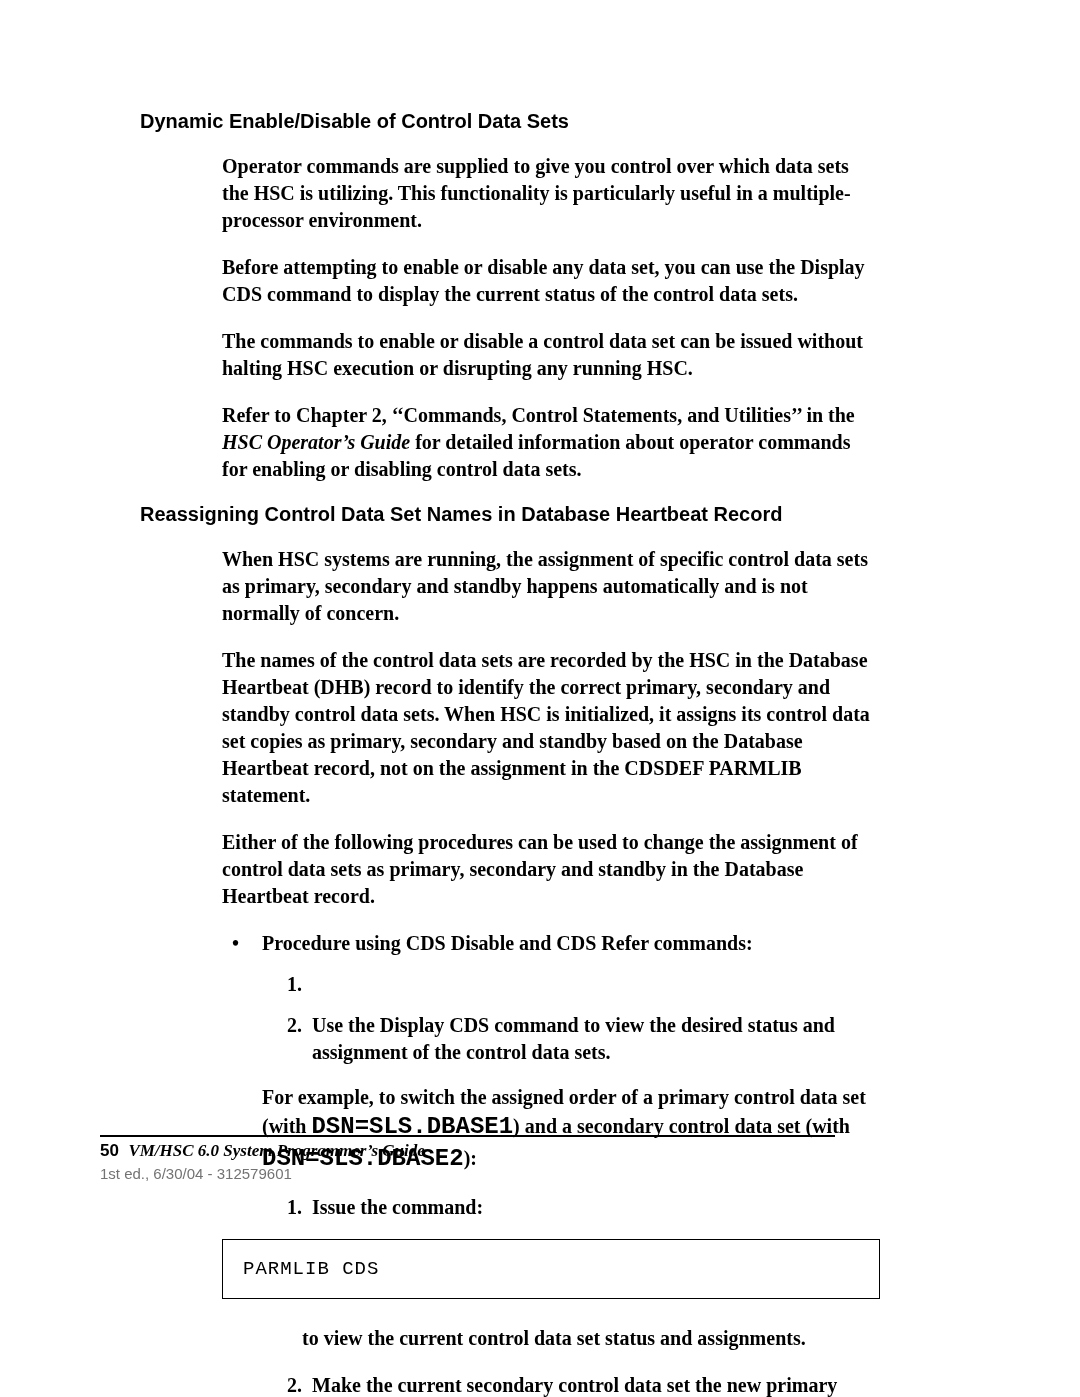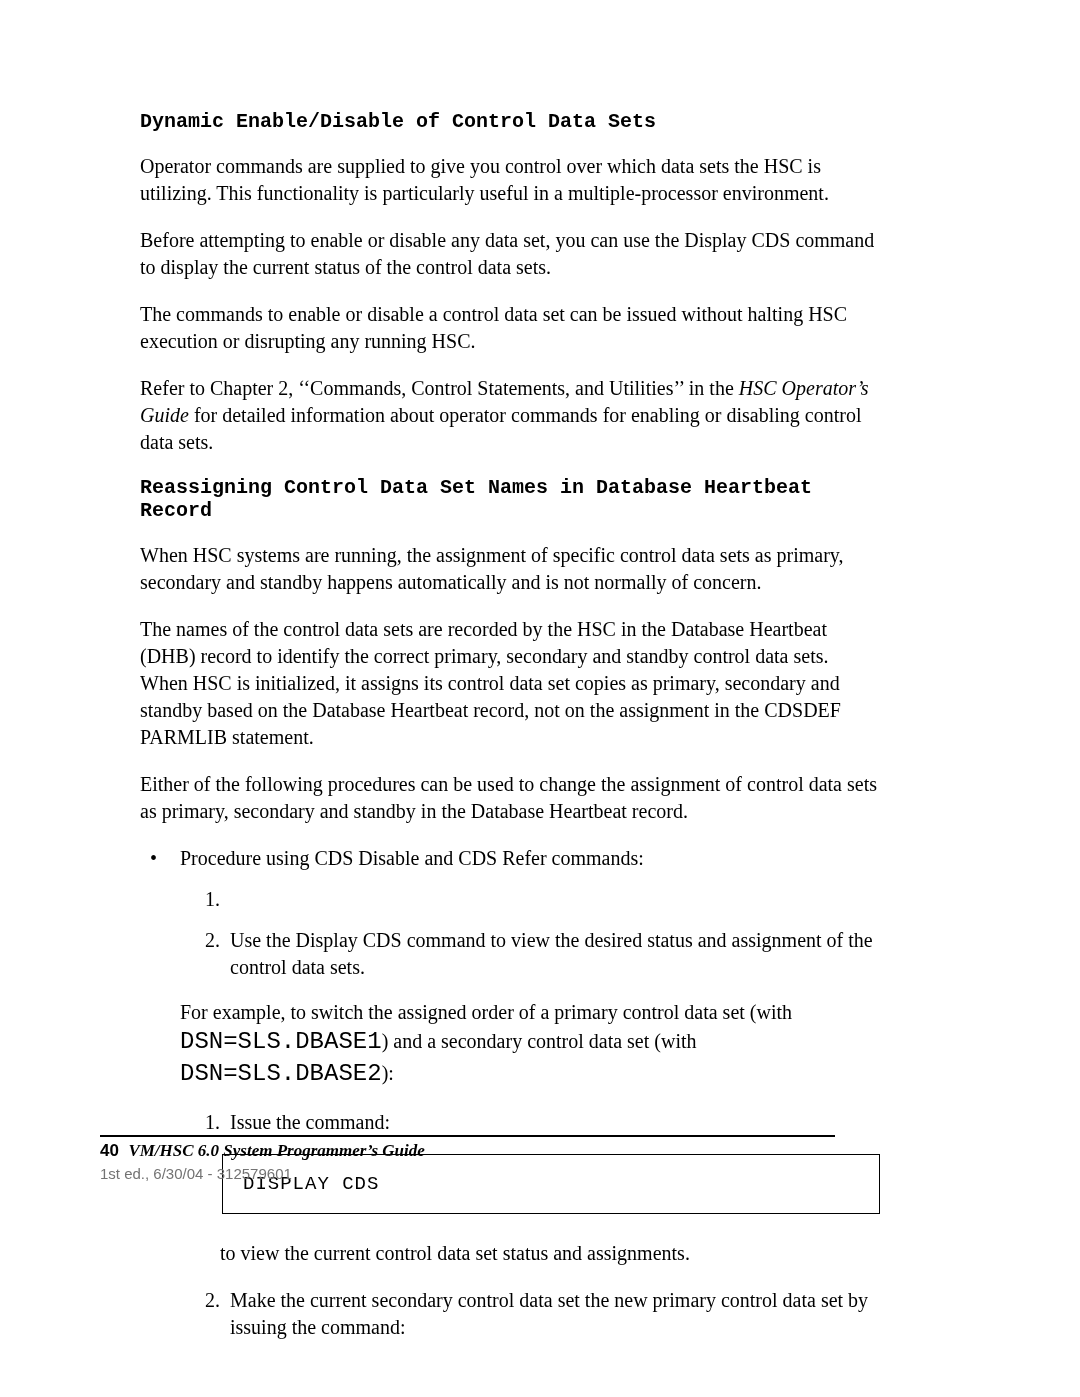--- a/index.html
+++ b/index.html
@@ -18,28 +18,30 @@
     height: 1397px;
     box-sizing: border-box;
   }
   .content {
     position: absolute;
     left: 140px;
     right: 200px;
     top: 110px;
   }
   .heading {
-    font-family: Liberation Mono, monospace;
+    font-family: Liberation Sans, sans-serif;
     font-weight: bold;
     font-size: 20px;
     margin: 0 0 20px 0;
   }
   .body-block {
+    margin-left: 82px;
     font-size: 20px;
     line-height: 1.35;
+    font-weight: bold;
   }
   .para {
     margin: 0 0 20px 0;
   }
   .italic { font-style: italic; }
   .mono {
     font-family: "Courier New", Courier, monospace;
     font-size: 24px;
   }
   .bullet-row {
@@ -151,35 +153,35 @@
       <p class="after-list-para">
         <span>For example, to switch the assigned order of a primary control data set (with </span><span class="mono">DSN=SLS.DBASE1</span><span>) and a secondary control data set (with </span><span class="mono">DSN=SLS.DBASE2</span><span>):</span>
       </p>
 
       <div class="indented-num-row" style="margin-left:20px;">
         <div class="indented-num-marker">1.</div>
         <div class="indented-num-text">Issue the command:</div>
       </div>
     </div>
 
-    <div class="code-box" style="margin-left:82px;">DISPLAY CDS</div>
+    <div class="code-box" style="margin-left:82px;">PARMLIB CDS</div>
 
     <div class="body-block">
       <p class="para" style="margin-left:80px;">to view the current control data set status and assignments.</p>
 
       <div class="indented-num-row" style="margin-left:20px;">
         <div class="indented-num-marker">2.</div>
         <div class="indented-num-text">Make the current secondary control data set the new primary control data set by issuing the command:</div>
       </div>
     </div>
 
   </div>
 
   <div class="footer-rule"></div>
 
   <div class="footer">
     <div class="line1">
-      <span class="pageno">40</span>&nbsp;&nbsp;<span class="title">VM/HSC 6.0 System Programmer’s Guide</span>
+      <span class="pageno">50</span>&nbsp;&nbsp;<span class="title">VM/HSC 6.0 System Programmer’s Guide</span>
     </div>
     <div class="line2">1st ed., 6/30/04 - 312579601</div>
   </div>
 
 </div>
 
 </body></html>

